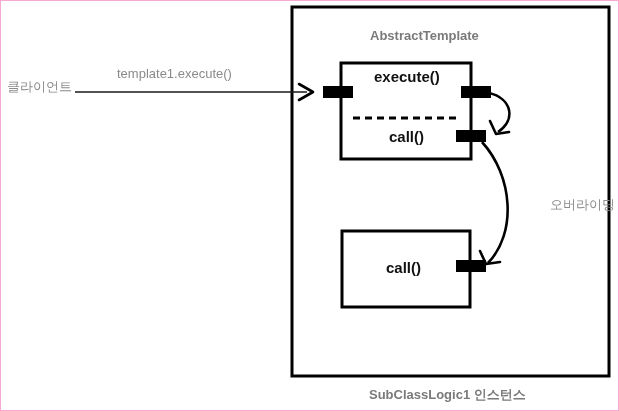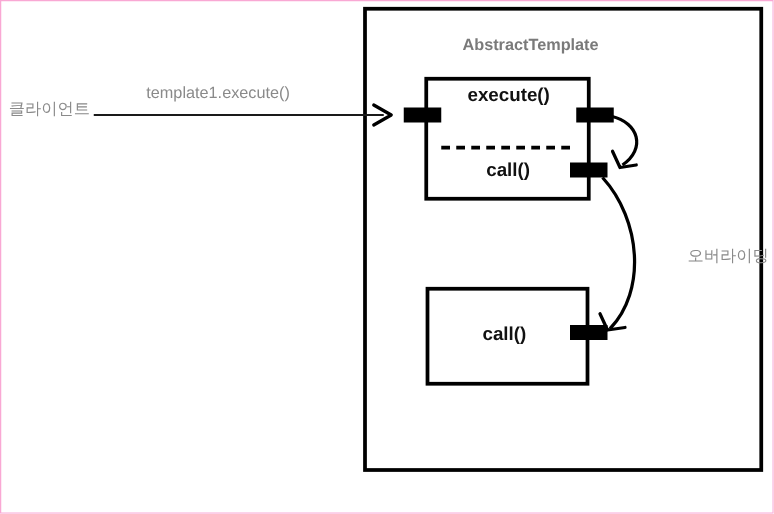--- a/index.html
+++ b/index.html
@@ -85,20 +85,21 @@
     <path d="M 489 120 L 495 133 L 508 131" fill="none" stroke="#000000" stroke-width="2.6" stroke-linecap="round" stroke-linejoin="round"></path>
 
     <path d="M 481 141 C 512 175, 516 232, 487 262" fill="none" stroke="#000000" stroke-width="2.6"></path>
     <path d="M 479 250 L 485 263 L 499 261" fill="none" stroke="#000000" stroke-width="2.6" stroke-linecap="round" stroke-linejoin="round"></path>
 
   </svg>
 
   <div class="lbl lbl-gray-bold" id="label-abstract-template">AbstractTemplate</div>
 
 
+  <div class="lbl lbl-gray-bold" id="label-instance-caption">SubClassLogic1 인스턴스</div>
 
   <div class="lbl lbl-gray" id="label-client">클라이언트</div>
 
   <div class="lbl lbl-gray" id="label-call-message">template1.execute()</div>
 
   <div class="lbl lbl-gray" id="label-overriding">오버라이딩</div>
 
   <div class="lbl lbl-method" id="label-execute-method">execute()</div>
 
   <div class="lbl lbl-method" id="label-call-method-abs">call()</div>

